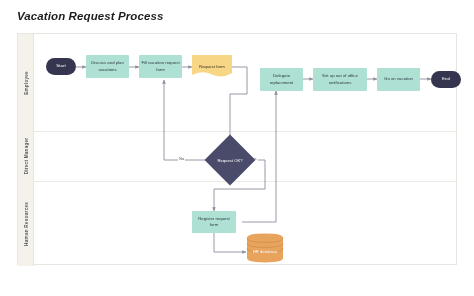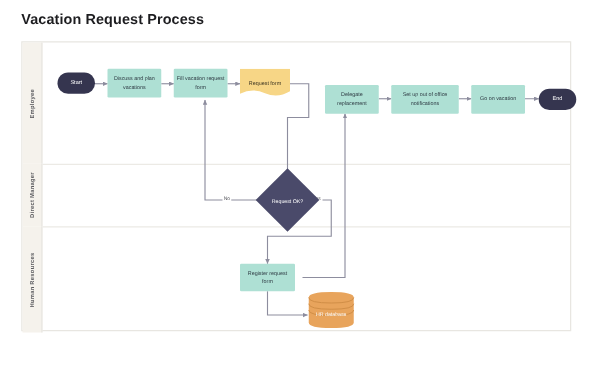--- a/index.html
+++ b/index.html
@@ -19,20 +19,21 @@
   }
   #title {
     position: absolute;
     left: 17px;
     top: 10px;
     font-size: 11.5px;
     font-weight: bold;
     color: #1d1d20;
     letter-spacing: 0.1px;
     white-space: nowrap;
+    font-style: italic;
   }
   #canvas {
     position: absolute;
     left: 17px;
     top: 33px;
     width: 440px;
     height: 232px;
     background: #ffffff;
     border: 1px solid #e8e6e1;
     box-sizing: border-box;

